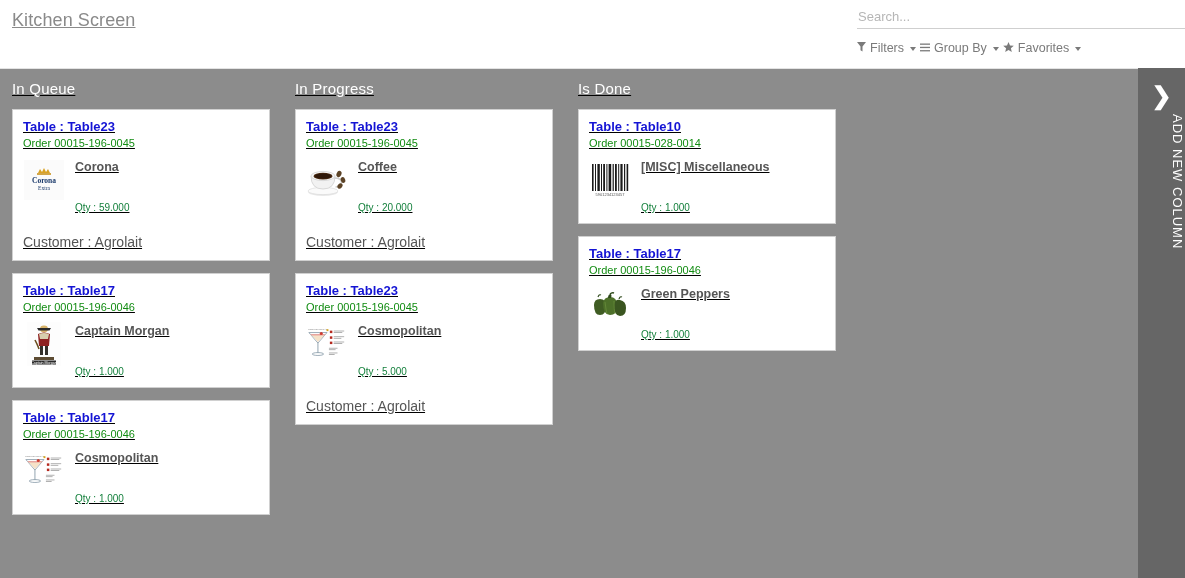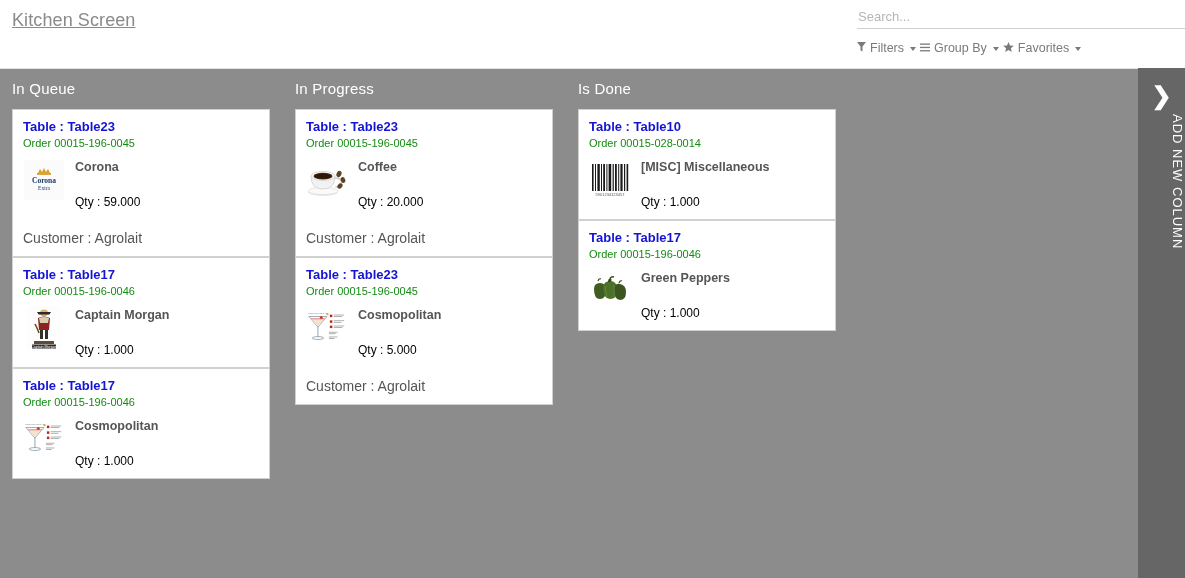--- a/index.html
+++ b/index.html
@@ -98,36 +98,37 @@
     display: flex;
     overflow: hidden;
   }
   .kcolumn {
     width: 283px;
     flex: 0 0 283px;
     box-sizing: border-box;
     padding: 0 0 0 0;
     display: flex;
     flex-direction: column;
+    text-decoration: underline;
   }
   .kcol-header {
     height: 40px;
     line-height: 40px;
     padding-left: 12px;
     color: #ffffff;
     font-size: 15px;
     font-weight: 400;
     letter-spacing: 0.2px;
     white-space: nowrap;
   }
   .kcol-body {
     padding: 0 13px 0 12px;
     display: flex;
     flex-direction: column;
-    gap: 0;
+    gap: 12px;
   }
 
   
   .kcard {
     background: #ffffff;
     border: 1px solid #d0d0d0;
     box-sizing: border-box;
     padding: 8px 10px 10px 10px;
     cursor: pointer;
     font-size: 13px;
@@ -164,23 +165,23 @@
   .kcard-thumb svg { display: block; }
   .kcard-info { padding-top: 2px; }
   .kcard-product {
     font-size: 12.5px;
     font-weight: bold;
     color: #555555;
     line-height: 15px;
     white-space: nowrap;
   }
   .kcard-qty {
-    font-size: 12px;
-    color: #000000;
-    margin-top: 20px;
+    font-size: 10px;
+    color: #15803d;
+    margin-top: 27px;
     white-space: nowrap;
   }
   .kcard-customer {
     font-size: 14px;
     color: #555555;
     margin-top: 21px;
     white-space: nowrap;
   }
 
   

